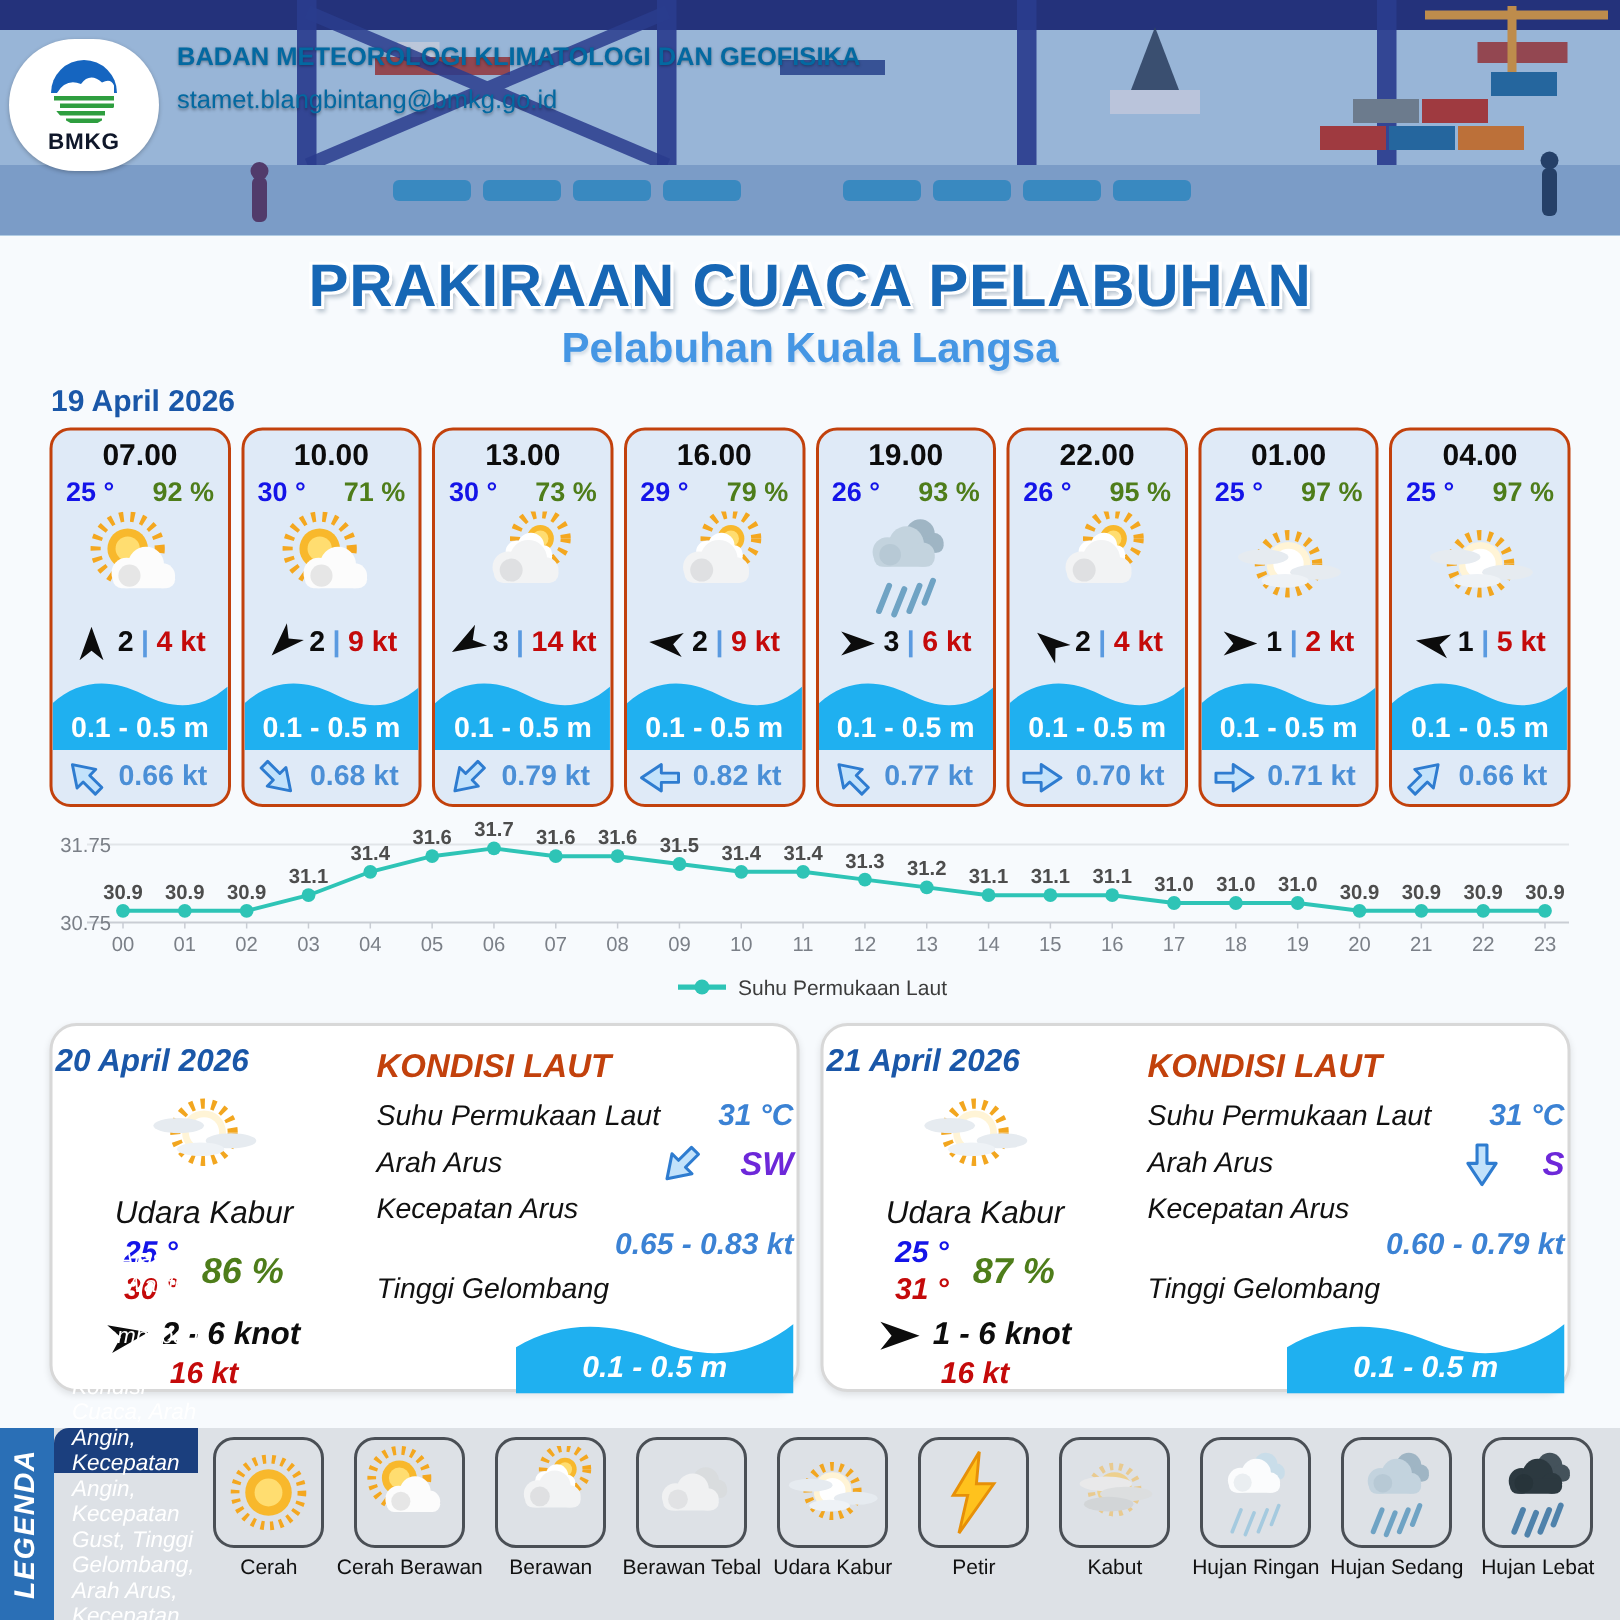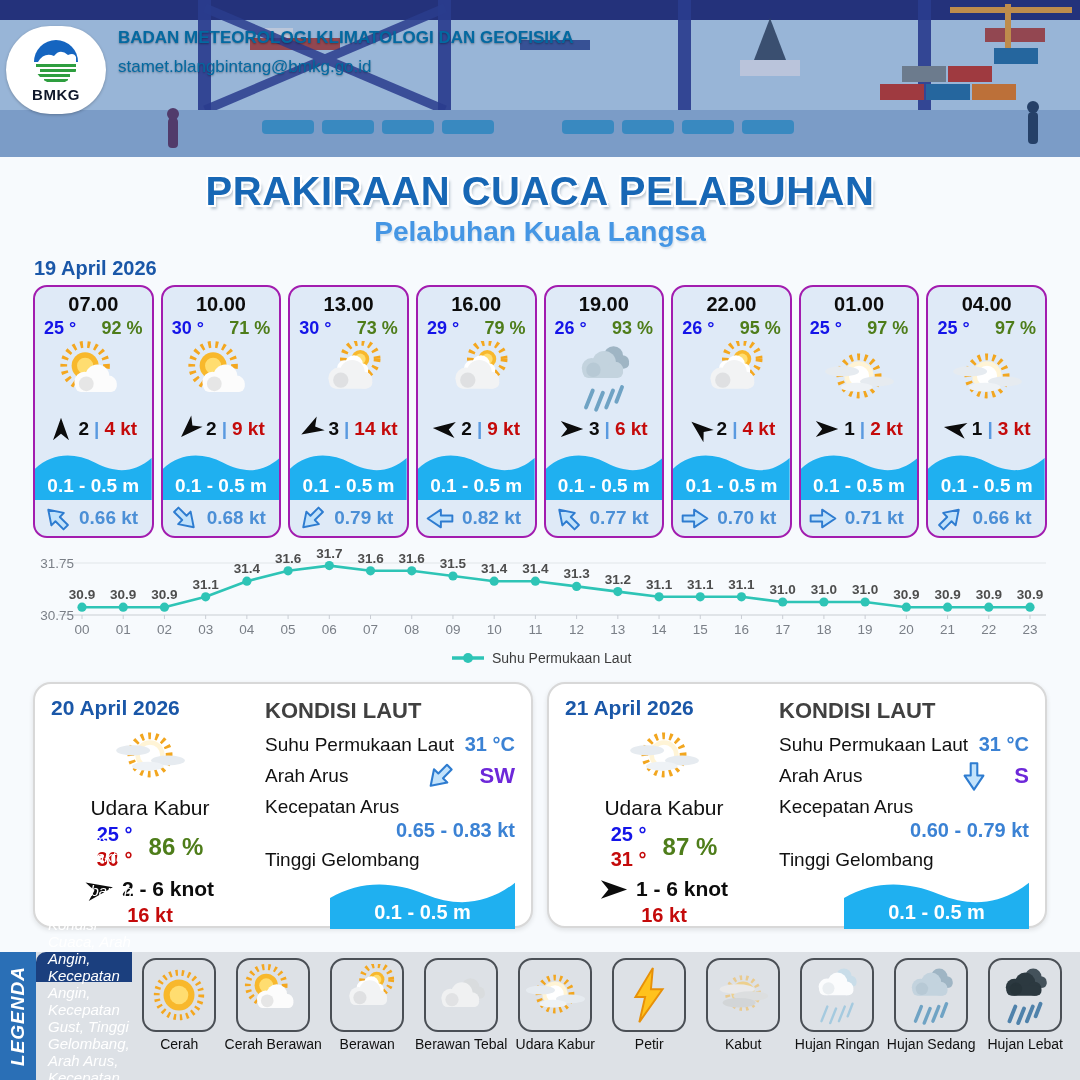--- a/index.html
+++ b/index.html
@@ -14,21 +14,21 @@
   .hdr-station{font-size:29px;font-weight:bold;margin-top:4px;text-shadow:0 1px 2px rgba(0,0,0,.35);}
   .hdr-email{font-size:17px;margin-top:9px;text-shadow:0 1px 2px rgba(0,0,0,.35);}
   
   .title{margin:12px 0 0;text-align:center;font-size:40px;font-weight:bold;color:#1767b5;letter-spacing:.5px;
     text-shadow:-2px -2px 0 #fff,2px -2px 0 #fff,-2px 2px 0 #fff,2px 2px 0 #fff,3px 4px 3px #b9c4cf;}
   .subtitle{margin:2px 0 0;text-align:center;font-size:28px;font-weight:bold;color:#4596e4;text-shadow:1px 2px 2px #d5dfe9;}
   .validity{display:flex;justify-content:center;gap:100px;font-size:18px;margin-top:10px;color:#000;}
   .date-label{margin:9px 0 5px 34px;font-size:20px;font-weight:bold;color:#1a57a8;}
   
   .cards{display:flex;gap:7px;margin:0 33px;}
-  .card{flex:1;background:#dfeaf7;border:2px solid #a21caf;border-radius:14px;height:253px;overflow:hidden;display:flex;flex-direction:column;box-sizing:border-box;}
+  .card{flex:1;background:#dfeaf7;border:2px solid #c2410c;border-radius:14px;height:253px;overflow:hidden;display:flex;flex-direction:column;box-sizing:border-box;}
   .c-time{text-align:center;font-weight:bold;font-size:20px;margin-top:6px;color:#0c0c0c;}
   .c-th{display:flex;justify-content:space-between;padding:2px 9px 0;font-weight:bold;font-size:18px;}
   .c-th .t{color:#1414e8;}
   .c-th .h{color:#4e7d1a;}
   .c-icon{height:72px;display:flex;align-items:center;justify-content:center;margin-top:2px;}
   .c-icon svg{width:72px;height:72px;}
   .c-wind{display:flex;align-items:center;justify-content:center;gap:5px;font-weight:bold;font-size:19px;height:32px;color:#0c0c0c;}
   .c-wind .sep{color:#5a9ae0;}
   .c-wind .gust{color:#c40a0a;}
   .rot{display:inline-flex;align-items:center;justify-content:center;}
@@ -36,35 +36,35 @@
   .c-wave{position:relative;height:56px;margin-top:auto;}
   .c-wave svg{position:absolute;inset:0;width:100%;height:100%;}
   .wave-txt{position:absolute;bottom:3px;width:100%;text-align:center;color:#fff;font-weight:bold;font-size:19px;}
   .c-cur{height:36px;display:flex;align-items:center;gap:7px;padding-left:7px;}
   .c-cur .rot svg{width:30px;height:23px;}
   .cur-val{color:#4b8fd6;font-weight:bold;font-size:19px;}
   
   #chart{display:block;width:1080px;height:134px;margin-top:4px;}
   
   .daily{display:flex;gap:14px;margin:6px 33px 0;}
-  .dcard{flex:1;background:#fff;border:2px solid #d8d8d8;border-radius:18px;height:246px;box-shadow:0 2px 5px rgba(0,0,0,.10);display:flex;padding:12px 16px;box-sizing:border-box;}
+  .dcard{flex:1;background:#fff;border:2px solid #d8d8d8;border-radius:18px;height:246px;box-shadow:0 2px 5px rgba(0,0,0,.10);display:flex;padding:12px 2px;box-sizing:border-box;font-style:italic;}
   .d-left{width:198px;display:flex;flex-direction:column;align-items:center;}
   .d-date{align-self:flex-start;font-size:21px;font-weight:bold;color:#1a57a8;}
   .d-icon svg{width:72px;height:72px;}
   .d-cond{font-size:21px;color:#111;margin-top:0px;}
   .d-temps{display:flex;align-items:center;gap:16px;margin-top:2px;}
   .d-temps .col{display:flex;flex-direction:column;font-weight:bold;font-size:20px;line-height:1.25;}
   .tmin{color:#1414e8;}
   .tmax{color:#c40a0a;}
   .d-hum{color:#4e7d1a;font-weight:bold;font-size:24px;}
   .d-wind{display:flex;align-items:center;gap:8px;font-size:21px;font-weight:bold;margin-top:5px;color:#0c0c0c;}
   .d-wind .rot svg{width:28px;height:21px;}
   .d-gust{color:#c40a0a;font-weight:bold;font-size:20px;margin-top:3px;}
   .d-right{flex:1;padding-left:16px;display:flex;flex-direction:column;}
-  .k-title{font-size:22px;font-weight:bold;color:#404040;margin:2px 0 2px;}
+  .k-title{font-size:22px;font-weight:bold;color:#c2410c;margin:2px 0 2px;}
   .k-row{display:flex;justify-content:space-between;align-items:center;font-size:19px;color:#111;margin-top:7px;}
   .k-val{color:#3b82d4;font-weight:bold;font-size:20px;}
   .k-dir{display:flex;align-items:flex-end;gap:24px;color:#6d28d9;font-weight:bold;font-size:22px;}
   .k-dir .rot svg{width:32px;height:25px;}
   .k-speed{text-align:right;color:#3b82d4;font-weight:bold;font-size:20px;margin-top:1px;}
   .k-waverow{display:flex;justify-content:flex-end;margin-top:2px;}
   .k-wave{position:relative;width:185px;height:56px;}
   .k-wave svg{position:absolute;inset:0;width:100%;height:100%;}
   .k-wave span{position:absolute;bottom:5px;width:100%;text-align:center;color:#fff;font-weight:bold;font-size:20px;}
   
@@ -542,21 +542,21 @@
           </svg>
         </div>
         <div class="c-wind">
           <span class="rot" style="transform: rotate(190deg);">
             <svg viewBox="0 0 30 22">
               <polygon points="1,1 29,11 1,21 9,11" fill="#0c0c0c"></polygon>
             </svg>
           </span>
           <span>1</span>
           <span class="sep">|</span>
-          <span class="gust">3 kt</span>
+          <span class="gust">5 kt</span>
         </div>
         <div class="c-wave">
           <svg viewBox="0 0 120 56" preserveAspectRatio="none">
             <path d="M0,24 C18,8 40,7 62,18 C84,29 102,28 120,13 L120,56 L0,56 Z" fill="#1fb0f0"></path>
           </svg>
           <span class="wave-txt">0.1 - 0.5 m</span>
         </div>
         <div class="c-cur">
           <span class="rot" style="transform: rotate(-45deg);">
             <svg viewBox="0 0 34 26">

